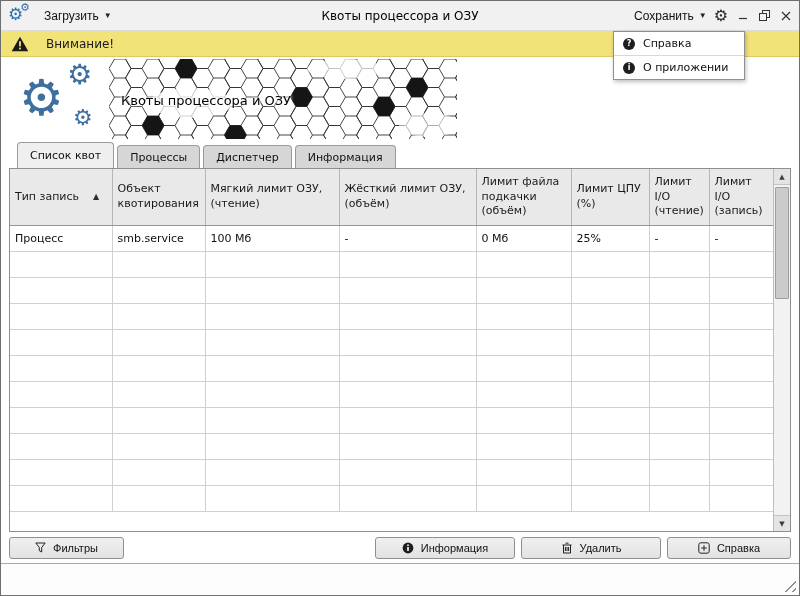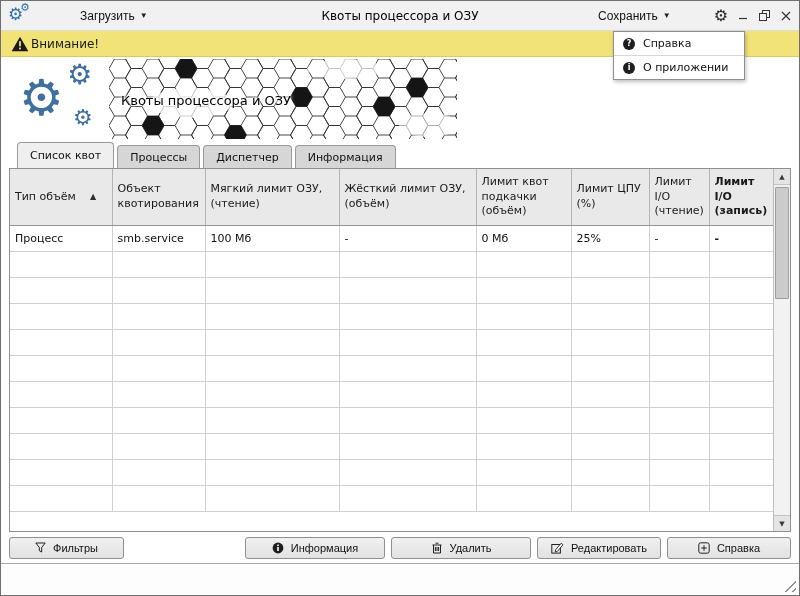--- a/index.html
+++ b/index.html
@@ -23,38 +23,38 @@
     padding: 0 8px; gap: 8px;
     position: relative;
     border-bottom: 1px solid #dcdcdc;
   }
   .app-logo { position: relative; width: 22px; height: 22px; flex: none; }
   .app-logo .gear-big  { position: absolute; left: -1px; top: 1px; font-size: 17px; line-height: 1; color: #2e6fae; }
   .app-logo .gear-sm   { position: absolute; left: 11px; top: -3px; font-size: 11px; line-height: 1; color: #2e6fae; }
   .flat-btn {
     display: inline-flex; align-items: center; gap: 5px;
     font-size: 12px; color: #111; background: transparent; border: none;
-    padding: 3px 5px; cursor: default; margin-left: 36px;
+    padding: 3px 5px; cursor: default;
   }
   .caret { font-size: 8px; color: #222; line-height: 1; }
   .win-title {
     position: absolute; left: 0; right: 0; text-align: center;
     font-size: 12px; color: #000; pointer-events: none;
   }
   .titlebar-right { margin-left: auto; display: flex; align-items: center; gap: 0; z-index: 2; }
   .gear-settings { font-size: 16px; line-height: 1; color: #2b2b2b; padding: 0 2px; }
   .win-controls { display: flex; align-items: center; gap: 11px; margin-left: 8px; }
   .win-controls svg { display: block; }
 
   
   .warning {
     height: 26px; flex: none;
     background: #f2e379;
     border-bottom: 1px solid #ddc95e;
-    display: flex; align-items: center; gap: 2px;
+    display: flex; align-items: center; gap: 17px;
     padding: 0 10px; font-size: 12px; color: #1a1a1a;
   }
 
   
   .menu {
     position: absolute; top: 30px; right: 54px; width: 132px;
     background: #fff; border: 1px solid #8f8f8f;
     box-shadow: 1px 2px 4px rgba(0,0,0,.25);
     z-index: 50; font-size: 11px;
   }
@@ -98,21 +98,21 @@
   }
   .table-viewport { flex: 1 1 auto; overflow: hidden; }
   table { width: 100%; border-collapse: collapse; table-layout: fixed; font-size: 11px; }
   th {
     height: 56px; background: #e9e9e9;
     font-weight: normal; text-align: left; vertical-align: middle;
     padding: 2px 5px; line-height: 1.3;
     border-right: 1px solid #b5b5b5; border-bottom: 1px solid #959595;
     color: #1a1a1a;
   }
-  th:last-child, td:last-child { border-right: none; font-weight: bold; }
+  th:last-child, td:last-child { border-right: none; }
   td {
     height: 26px; padding: 0 5px;
     border-right: 1px solid #d0d0d0; border-bottom: 1px solid #d0d0d0;
     white-space: nowrap; overflow: hidden; color: #111; vertical-align: middle;
   }
   tr.selected td { background: #94bfed; }
   .sort-ico { font-size: 8px; color: #2b2b2b; margin-left: 14px; vertical-align: middle; }
   .th-flex { display: flex; align-items: center; }
 
   
@@ -263,28 +263,28 @@
             <col style="width:137px">
           <col style="width:95px">
             <col style="width:78px">
             <col style="width:60px">
             <col>
         </colgroup>
         <thead>
           <tr>
             <th>
               <span class="th-flex">
-                <span>Тип объём</span>
+                <span>Тип запись</span>
                 <span class="sort-ico">▲</span>
               </span>
             </th>
             <th>Объект квотирования</th>
             <th>Мягкий лимит ОЗУ, (чтение)</th>
             <th>Жёсткий лимит ОЗУ, (объём)</th>
-            <th>Лимит квот подкачки (объём)</th>
+            <th>Лимит файла подкачки (объём)</th>
             <th>Лимит ЦПУ (%)</th>
             <th>Лимит I/O (чтение)</th>
             <th>Лимит I/O (запись)</th>
           </tr>
         </thead>
         <tbody>
           <tr>
             <td>Процесс</td>
             <td>smb.service</td>
             <td>100 Мб</td>
@@ -421,27 +421,20 @@
         </svg>
       <span>Информация</span>
     </button>
     <button class="abtn w140">
       <svg width="12" height="12" viewBox="0 0 12 12">
           <path d="M1.5,3 H10.5 M4.5,1.2 H7.5 M2.5,3 V11 H9.5 V3 M4.4,5 V9 M6,5 V9 M7.6,5 V9" fill="none" stroke="#222" stroke-width="1"></path>
         </svg>
       <span>Удалить</span>
     </button>
     <button class="abtn w124">
-      <svg width="13" height="12" viewBox="0 0 13 12">
-          <rect x="0.8" y="2.5" width="8.6" height="8.6" fill="none" stroke="#222"></rect>
-          <path d="M4.6,7.8 L10.2,1.2 L12,2.8 L6.4,9.4 L4.2,9.9 Z" fill="#fff" stroke="#222" stroke-width="0.9"></path>
-        </svg>
-      <span>Редактировать</span>
-    </button>
-    <button class="abtn w124">
       <svg width="12" height="12" viewBox="0 0 12 12">
           <rect x="0.8" y="0.8" width="10.4" height="10.4" rx="2" fill="none" stroke="#222"></rect>
           <path d="M6,3.2 V8.8 M3.2,6 H8.8" stroke="#222" stroke-width="1" fill="none"></path>
         </svg>
       <span>Справка</span>
     </button>
   </div>
 
   <div class="statusbar">
     <div class="grip"></div>

